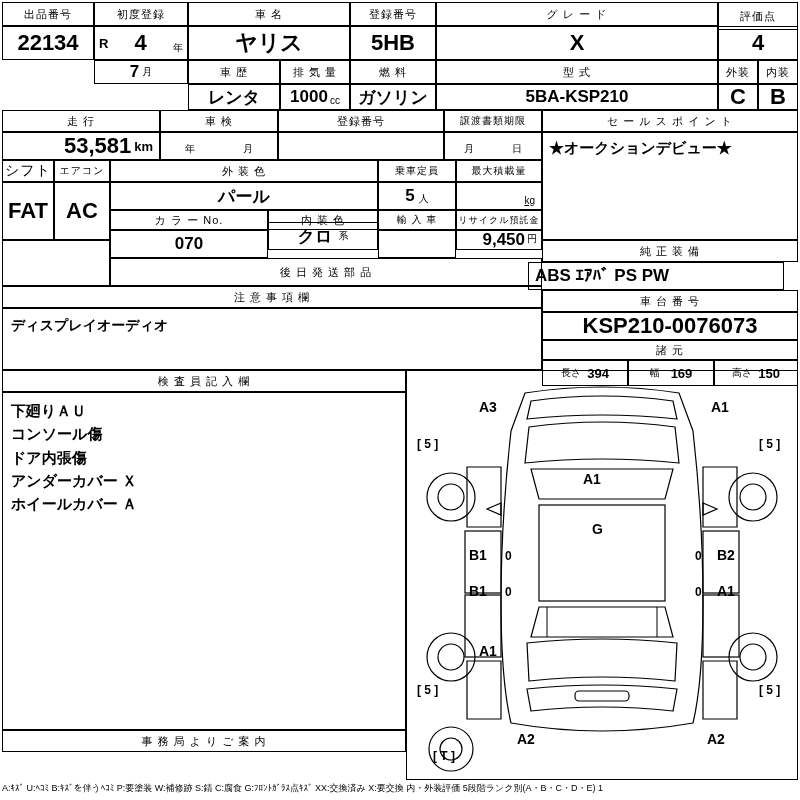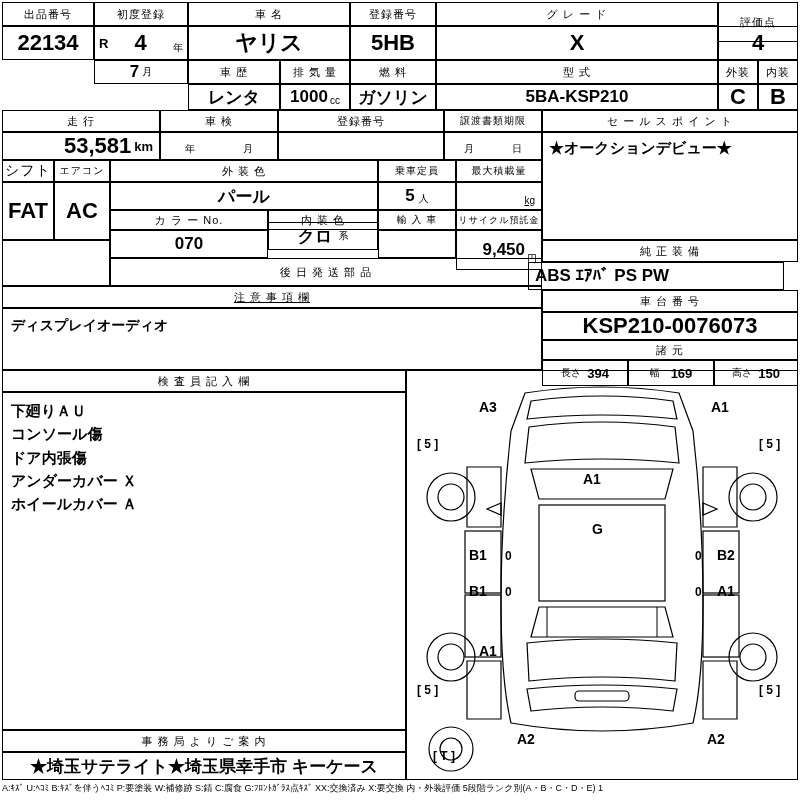--- a/index.html
+++ b/index.html
@@ -110,21 +110,21 @@
       <span class="val c big">5HB</span>
     </div>
 
   <div class="box" style="left:436px; top:2px;  width:282px; height:24px;">
       <span class="lbl">グ レ ー ド</span>
     </div>
   <div class="box" style="left:436px; top:26px; width:282px; height:34px;">
       <span class="val c big">X</span>
     </div>
 
-  <div class="box" style="left:718px; top:2px;  width:80px;  height:40px;">
+  <div class="box" style="left:718px; top:2px;  width:80px;  height:28px;">
       <span class="lbl">評価点</span>
     </div>
   <div class="box" style="left:718px; top:26px; width:80px;  height:34px;">
       <span class="val c big">4</span>
     </div>
 
   <div class="box" style="left:94px;  top:60px; width:94px;  height:24px;">
     <div class="row" style="height:100%;align-items:center;justify-content:center;">
       <span class="med">7</span>
       <span class="tiny" style="margin-left:3px;">月</span>
@@ -275,40 +275,40 @@
     </div>
   <div class="box" style="left:268px; top:222px; width:110px; height:28px;">
     <div class="row" style="height:100%;align-items:center;justify-content:center;">
       <span class="med">クロ</span>
       <span class="tiny" style="margin-left:6px;">系</span>
     </div>
   </div>
   <div class="box" style="left:378px; top:230px; width:78px;  height:28px;">
       <span class="val c med"></span>
     </div>
-  <div class="box" style="left:456px; top:230px; width:86px;  height:40px;">
+  <div class="box" style="left:456px; top:230px; width:86px;  height:20px;">
     <div class="row" style="height:100%;align-items:center;justify-content:flex-end;padding-right:4px;">
       <span class="med">9,450</span>
       <span class="tiny" style="margin-left:2px;align-self:flex-end;padding-bottom:3px;">円</span>
     </div>
   </div>
 
   <div class="box" style="left:2px;   top:240px; width:108px; height:46px;"></div>
   <div class="box" style="left:110px; top:258px; width:432px; height:28px;">
       <span class="lbl">後 日 発 送 部 品</span>
     </div>
 
   <div class="box" style="left:542px; top:240px; width:256px; height:22px;">
       <span class="lbl">純 正 装 備</span>
     </div>
   <div class="box" style="left:528px; top:262px; width:256px; height:28px;">
       <span class="val l med">ABS ｴｱﾊﾞ PS PW</span>
     </div>
 
-  <div class="box" style="left:2px;   top:286px; width:540px; height:22px;text-decoration:underline;">
+  <div class="box" style="left:2px;   top:286px; width:540px; height:22px;">
       <span class="lbl">注 意 事 項 欄</span>
     </div>
   <div class="box" style="left:2px;   top:308px; width:540px; height:62px;">
     <div class="notes">ディスプレイオーディオ</div>
   </div>
 
   <div class="box" style="left:542px; top:290px; width:256px; height:22px;">
       <span class="lbl">車 台 番 号</span>
     </div>
   <div class="box" style="left:542px; top:312px; width:256px; height:28px;">
@@ -342,23 +342,20 @@
   <div class="box" style="left:2px;   top:392px; width:404px; height:338px;">
     <div class="notes" style="font-size:15px;line-height:1.55;">下廻りＡＵ
 コンソール傷
 ドア内張傷
 アンダーカバー Ｘ
 ホイールカバー Ａ</div>
   </div>
 
   <div class="box" style="left:2px;   top:730px; width:404px; height:22px;">
       <span class="lbl">事 務 局 よ り ご 案 内</span>
-    </div>
-  <div class="box" style="left:2px;   top:752px; width:404px; height:28px;">
-      <span class="val c med">★埼玉サテライト★埼玉県幸手市 キーケース</span>
     </div>
 
   <div class="box" style="left:406px; top:370px; width:392px; height:410px;">
     <svg id="diagram" width="390" height="408" viewBox="0 0 390 408">
       <g fill="none" stroke="#000" stroke-width="1.2">
 
         <path d="M118,22 Q195,10 272,22 L286,60 Q296,150 296,230 Q296,310 286,352 Q195,368 104,352 Q94,310 94,230 Q94,150 104,60 Z"></path>
 
         <path d="M124,30 Q195,20 266,30 L270,48 Q195,40 120,48 Z"></path>
 

